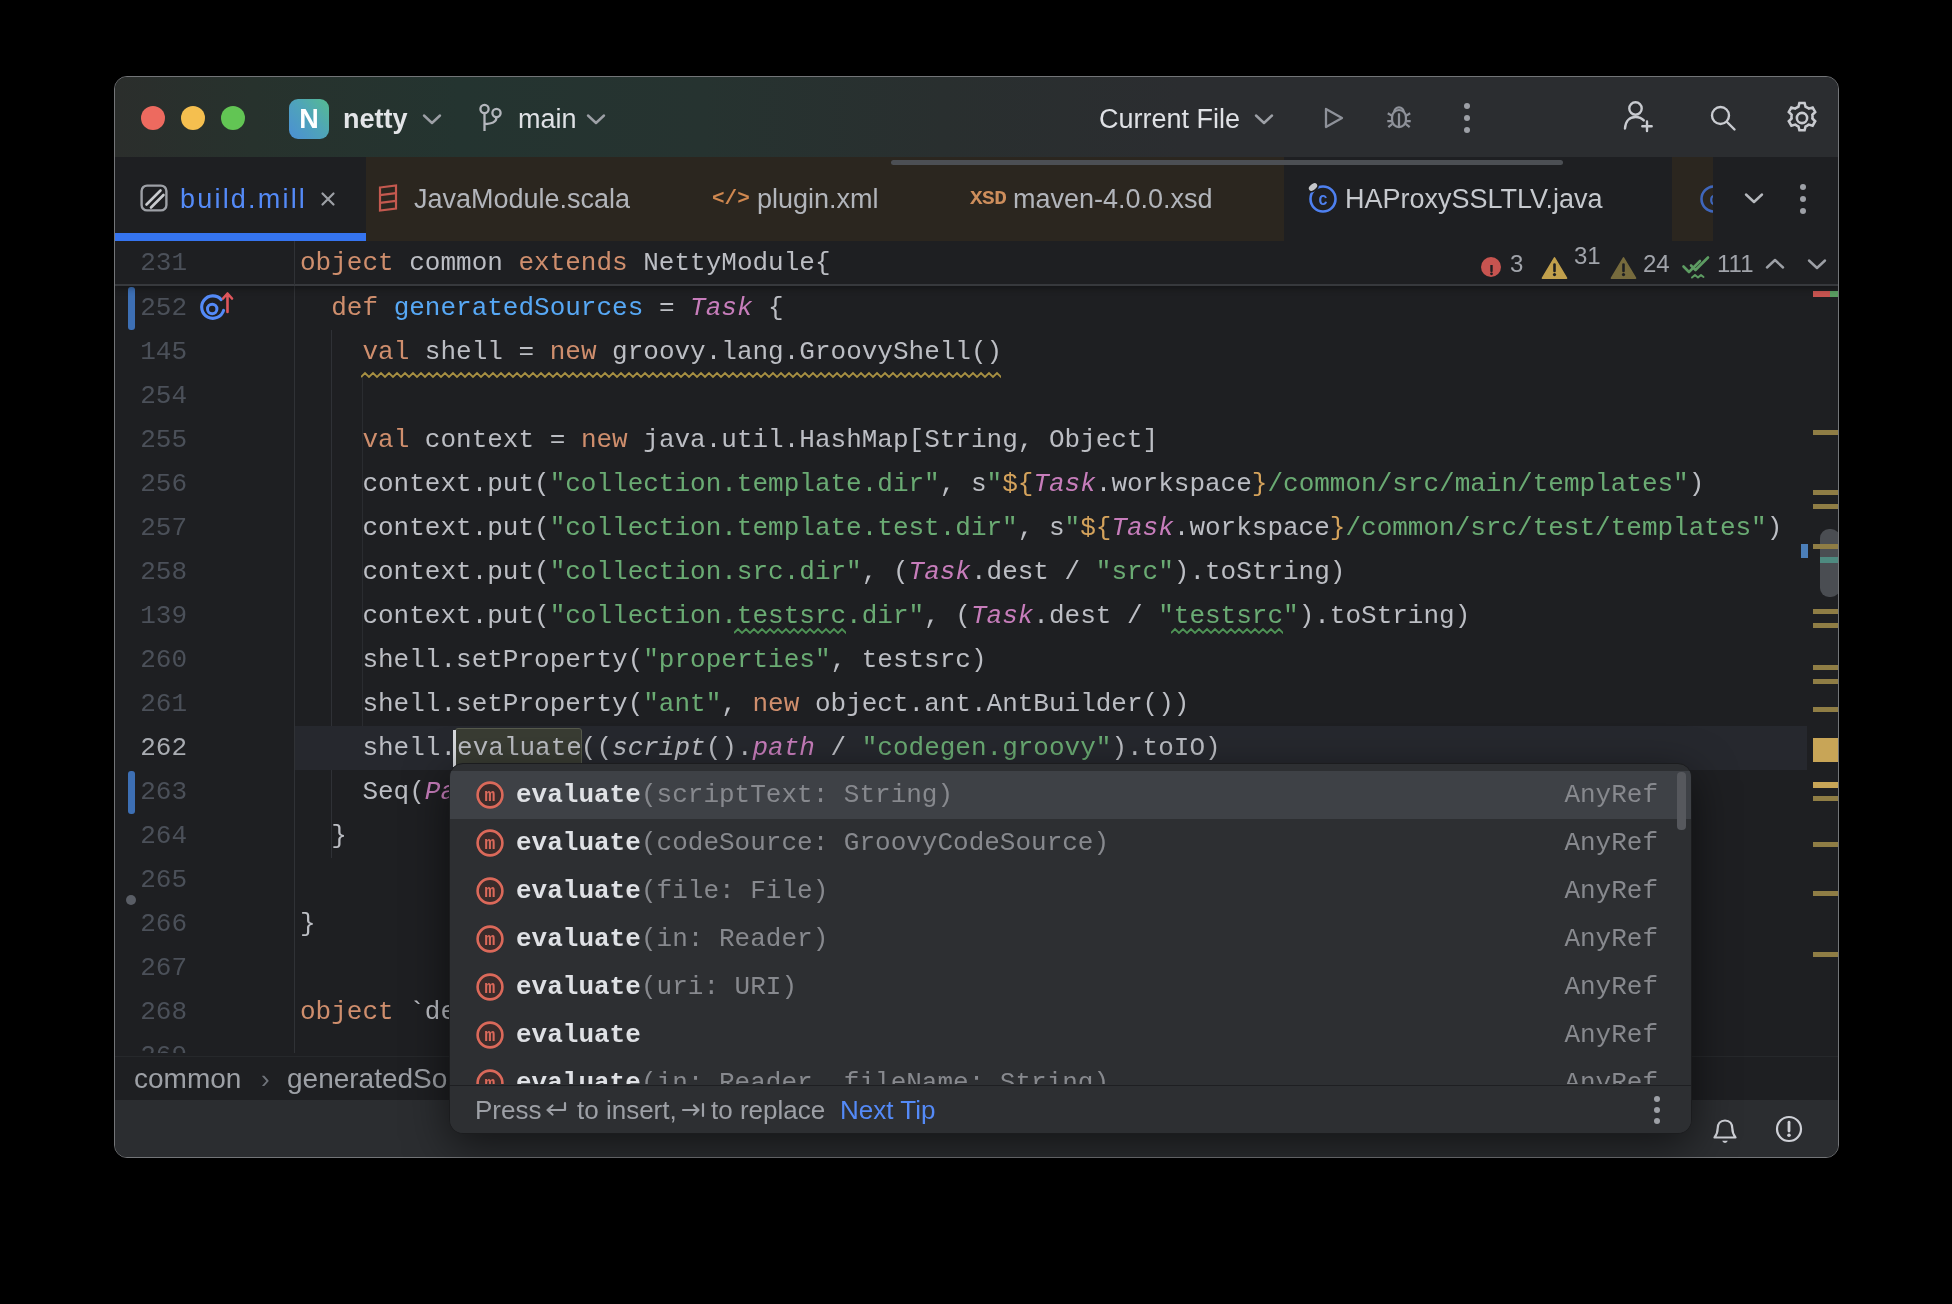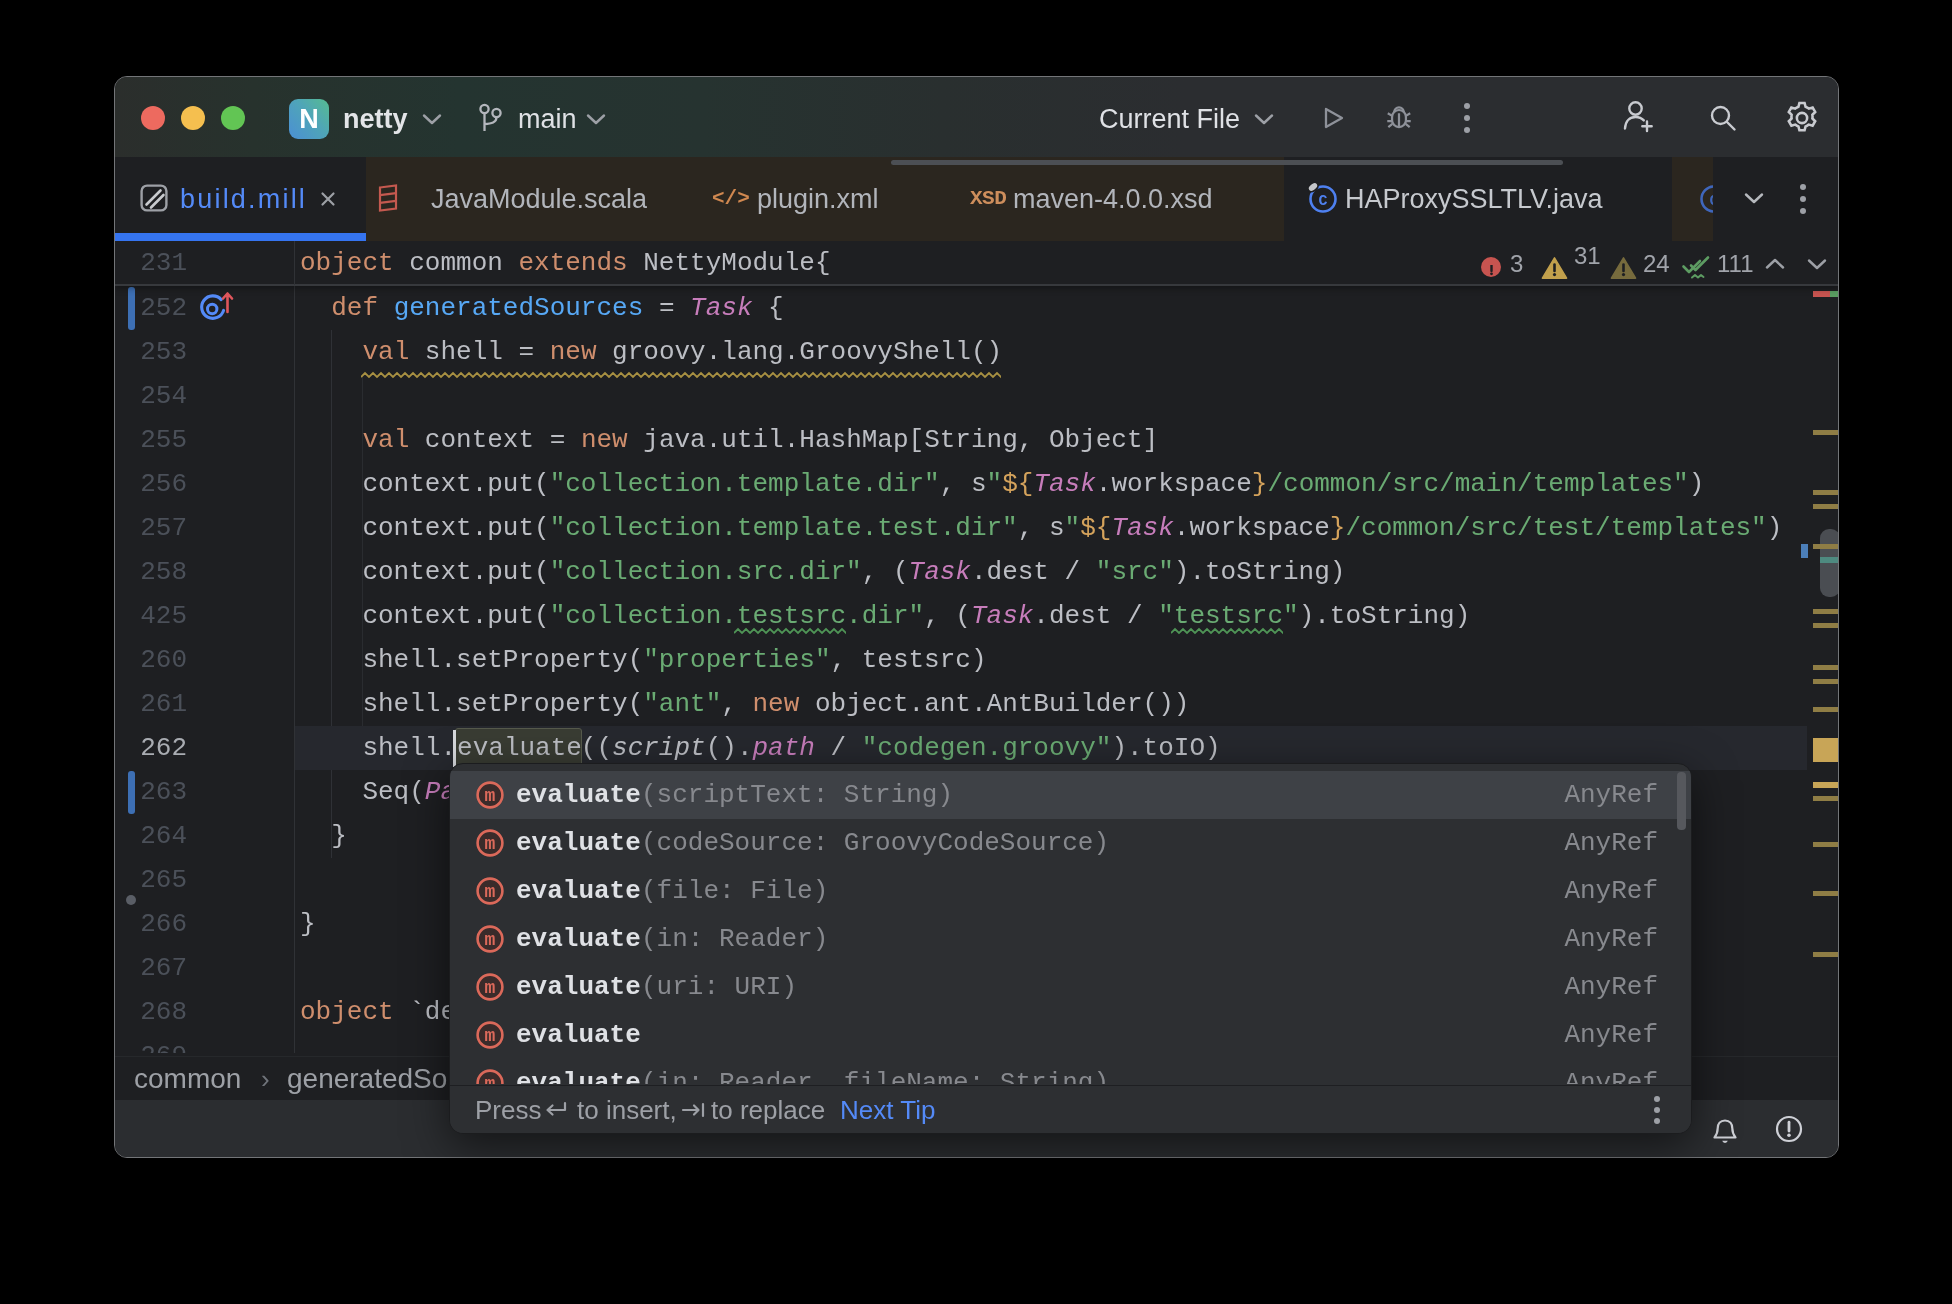--- a/index.html
+++ b/index.html
@@ -97,21 +97,21 @@
       </svg></div>
   <div class="tabtxt" style="left:65px;color:#548AF7;letter-spacing:2.2px;">build.mill</div>
   <div class="abs" style="left:202px;top:111px;"><svg width="22" height="22" viewBox="0 0 22 22" stroke="#9DA0A6" stroke-width="2.2" stroke-linecap="round">
         <path d="M5.5 5.5 L16.5 16.5 M16.5 5.5 L5.5 16.5"></path>
       </svg></div>
 
   <div class="abs" style="left:261px;top:106px;"><svg width="24" height="30" viewBox="0 0 24 30" fill="none" stroke="#C4594F" stroke-width="2.2">
 <path d="M4 4.5 L20 2.5 V25.5 L4 27.5 Z"></path>
 <path d="M4 12.2 L20 10.2 M4 19.9 L20 17.9"></path>
       </svg></div>
-  <div class="tabtxt" style="left:316px;">JavaModule.scala</div>
+  <div class="tabtxt" style="left:299px;">JavaModule.scala</div>
 
   <div class="abs mono" style="left:597px;top:94px;height:56px;line-height:56px;font-size:21px;font-weight:bold;color:#D08850;">&lt;/&gt;</div>
   <div class="tabtxt" style="left:642px;">plugin.xml</div>
 
   <div class="abs" style="left:855px;top:94px;height:56px;line-height:56px;font-size:21px;font-weight:bold;letter-spacing:-0.5px;color:#CE8E5C;font-family:'Liberation Mono',monospace;">XSD</div>
   <div class="tabtxt" style="left:898px;">maven-4.0.0.xsd</div>
 
   <div class="abs" style="left:1189px;top:103px;"><svg width="36" height="36" viewBox="0 0 36 36" fill="none">
 <circle cx="19" cy="19" r="12.5" stroke="#4E80F0" stroke-width="2.6"></circle>
 <text x="19" y="25" text-anchor="middle" font-family="Liberation Mono, monospace" font-size="15" font-weight="bold" fill="#4E80F0">C</text>
@@ -135,32 +135,32 @@
 
     <div class="abs" style="left:13px;top:46px;width:7px;height:43px;border-radius:3px;background:#3D6FB4;"></div>
     <div class="abs" style="left:13px;top:530px;width:7px;height:43px;border-radius:3px;background:#3D6FB4;"></div>
     <div class="abs" style="left:11px;top:654px;width:10px;height:10px;border-radius:50%;background:#5A5E66;"></div>
 
     <div class="abs" style="left:179px;top:0;width:1px;height:815px;background:#303236;"></div>
 
     <div class="abs" style="left:0;top:-164px;width:1725px;height:1200px;">
       <div class="ln" style="top:209px;color:#4B5059;">252</div>
 <div class="cl" style="top:209px;"><span style="color:#BCBEC4;">  </span><span style="color:#CF8E6D;">def </span><span style="color:#57A8F5;">generatedSources</span><span style="color:#BCBEC4;"> = </span><span style="color:#C77DBB;font-style:italic;">Task</span><span style="color:#BCBEC4;"> {</span></div>
-<div class="ln" style="top:253px;color:#4B5059;">253</div>
+<div class="ln" style="top:253px;color:#4B5059;">145</div>
 <div class="cl" style="top:253px;"><span style="color:#BCBEC4;">    </span><span style="color:#CF8E6D;">val </span><span style="color:#BCBEC4;">shell = </span><span style="color:#CF8E6D;">new </span><span style="color:#BCBEC4;">groovy.lang.GroovyShell()</span></div>
 <div class="ln" style="top:297px;color:#4B5059;">254</div>
 <div class="ln" style="top:341px;color:#4B5059;">255</div>
 <div class="cl" style="top:341px;"><span style="color:#BCBEC4;">    </span><span style="color:#CF8E6D;">val </span><span style="color:#BCBEC4;">context = </span><span style="color:#CF8E6D;">new </span><span style="color:#BCBEC4;">java.util.HashMap[String, Object]</span></div>
 <div class="ln" style="top:385px;color:#4B5059;">256</div>
 <div class="cl" style="top:385px;"><span style="color:#BCBEC4;">    context.put(</span><span style="color:#6AAB73;">"collection.template.dir"</span><span style="color:#BCBEC4;">, </span><span style="color:#BCBEC4;">s</span><span style="color:#6AAB73;">"</span><span style="color:#D5A35C;">${</span><span style="color:#C77DBB;font-style:italic;">Task</span><span style="color:#BCBEC4;">.workspace</span><span style="color:#D5A35C;">}</span><span style="color:#6AAB73;">/common/src/main/templates</span><span style="color:#6AAB73;">"</span><span style="color:#BCBEC4;">)</span></div>
 <div class="ln" style="top:429px;color:#4B5059;">257</div>
 <div class="cl" style="top:429px;"><span style="color:#BCBEC4;">    context.put(</span><span style="color:#6AAB73;">"collection.template.test.dir"</span><span style="color:#BCBEC4;">, </span><span style="color:#BCBEC4;">s</span><span style="color:#6AAB73;">"</span><span style="color:#D5A35C;">${</span><span style="color:#C77DBB;font-style:italic;">Task</span><span style="color:#BCBEC4;">.workspace</span><span style="color:#D5A35C;">}</span><span style="color:#6AAB73;">/common/src/test/templates</span><span style="color:#6AAB73;">"</span><span style="color:#BCBEC4;">)</span></div>
 <div class="ln" style="top:473px;color:#4B5059;">258</div>
 <div class="cl" style="top:473px;"><span style="color:#BCBEC4;">    context.put(</span><span style="color:#6AAB73;">"collection.src.dir"</span><span style="color:#BCBEC4;">, </span><span style="color:#BCBEC4;">(</span><span style="color:#C77DBB;font-style:italic;">Task</span><span style="color:#BCBEC4;">.dest / </span><span style="color:#6AAB73;">"src"</span><span style="color:#BCBEC4;">).toString)</span></div>
-<div class="ln" style="top:517px;color:#4B5059;">425</div>
+<div class="ln" style="top:517px;color:#4B5059;">139</div>
 <div class="cl" style="top:517px;"><span style="color:#BCBEC4;">    context.put(</span><span style="color:#6AAB73;">"collection.testsrc.dir"</span><span style="color:#BCBEC4;">, </span><span style="color:#BCBEC4;">(</span><span style="color:#C77DBB;font-style:italic;">Task</span><span style="color:#BCBEC4;">.dest / </span><span style="color:#6AAB73;">"testsrc"</span><span style="color:#BCBEC4;">).toString)</span></div>
 <div class="ln" style="top:561px;color:#4B5059;">260</div>
 <div class="cl" style="top:561px;"><span style="color:#BCBEC4;">    shell.setProperty(</span><span style="color:#6AAB73;">"properties"</span><span style="color:#BCBEC4;">, testsrc)</span></div>
 <div class="ln" style="top:605px;color:#4B5059;">261</div>
 <div class="cl" style="top:605px;"><span style="color:#BCBEC4;">    shell.setProperty(</span><span style="color:#6AAB73;">"ant"</span><span style="color:#BCBEC4;">, </span><span style="color:#CF8E6D;">new </span><span style="color:#BCBEC4;">object.ant.AntBuilder())</span></div>
 <div class="ln" style="top:649px;color:#A9ACB2;text-align:right;">262</div>
 <div class="cl" style="top:649px;"><span style="color:#BCBEC4;">    shell.evaluate((</span><span style="color:#BCBEC4;font-style:italic;">script</span><span style="color:#BCBEC4;">().</span><span style="color:#C77DBB;font-style:italic;">path</span><span style="color:#BCBEC4;"> / </span><span style="color:#6AAB73;">"codegen.groovy"</span><span style="color:#BCBEC4;">).toIO)</span></div>
 <div class="ln" style="top:693px;color:#4B5059;">263</div>
 <div class="cl" style="top:693px;"><span style="color:#BCBEC4;">    Seq(</span><span style="color:#C77DBB;font-style:italic;">Pa</span></div>
 <div class="ln" style="top:737px;color:#4B5059;">264</div>

